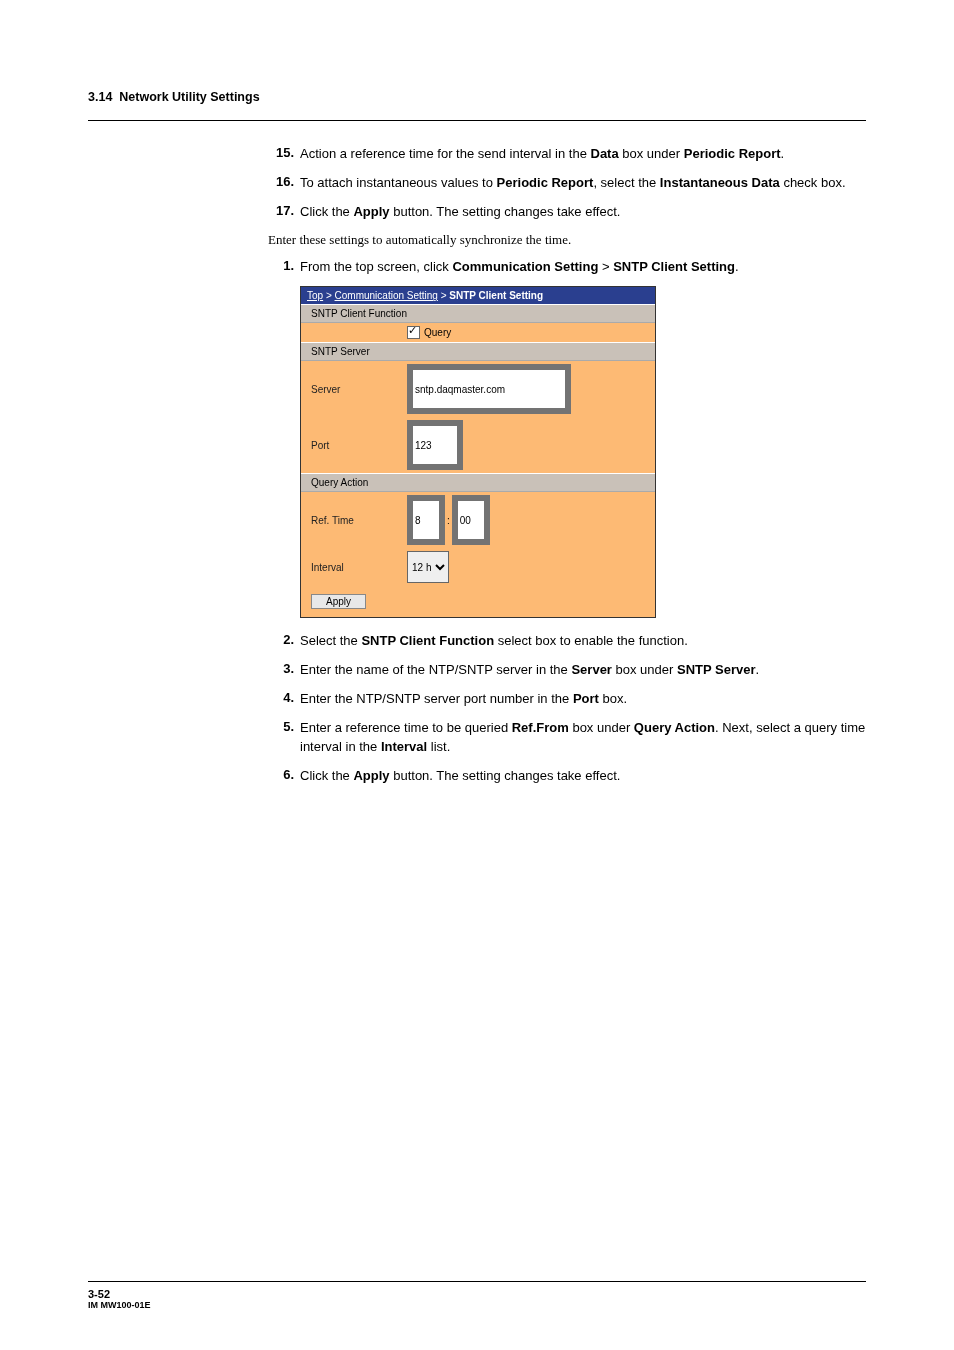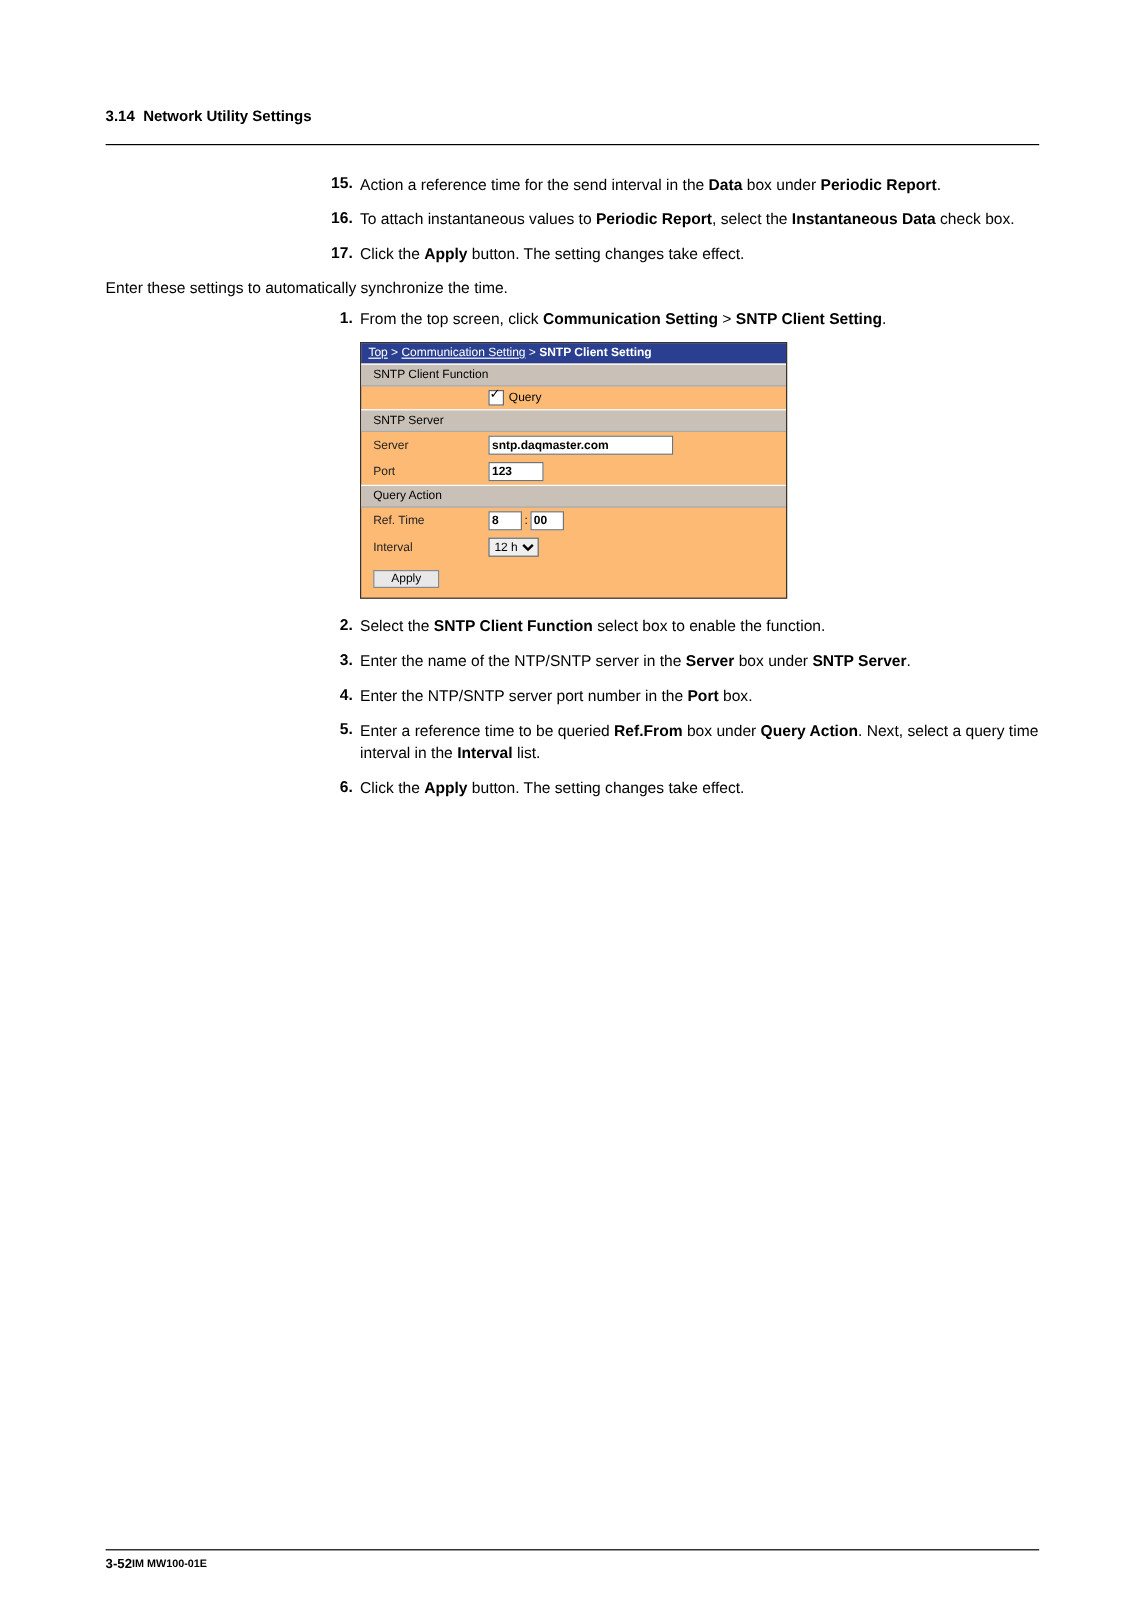--- a/index.html
+++ b/index.html
@@ -43,22 +43,24 @@
     flex: 1;
     line-height: 1.45;
     font-size: 13px;
   }
   h2.subhead {
     font-size: 18px;
     font-weight: bold;
     margin: 26px 0 4px 6px;
   }
   .sub-intro {
+    margin-left: 180px;
     font-size: 13px;
     margin-bottom: 10px;
+    font-family: Liberation Serif, serif;
   }
   
   .shot {
     margin-left: 212px;
     width: 354px;
     background: #fdba74;
     border: 1px solid #333;
     font-family: "MS Sans Serif", Tahoma, Arial, sans-serif;
     font-size: 10px;
     margin-bottom: 14px;
@@ -83,28 +85,27 @@
     padding: 3px 10px;
     font-size: 10px;
   }
   .shot-field .lbl {
     width: 96px;
     color: #222;
   }
   .shot-field input[type="text"] {
     font-size: 10px;
     height: 14px;
-    border: 1px solid #737373;
+    border: 6px solid #737373;
     background: #fff;
-    padding: 0 2px;
-    font-weight: bold;
+    padding: 12px 2px;
   }
   .shot-field select {
     font-size: 10px;
-    height: 16px;
+    height: 32px;
     border: 1px solid #666;
     background: #efefef;
   }
   .shot-checkbox {
     display:inline-block;
     width:11px;height:11px;
     border:1px solid #666;
     background:#fff;
     vertical-align:middle;
     position:relative;
@@ -128,22 +129,24 @@
     border: 1px solid #888;
   }
   .footer {
     position: absolute;
     bottom: 40px;
     left: 88px;
     right: 88px;
     border-top: 1px solid #000;
     padding-top: 6px;
     display: flex;
+    justify-content: space-between;
     font-size: 11px;
     font-weight: bold;
+    flex-direction: column;
   }
   .footer .right { font-size: 9px; font-weight: bold;}
   b { font-weight: bold; }
 </style>
 </head>
 <body>
 
 <div class="page">
 
   <div class="section-header">

